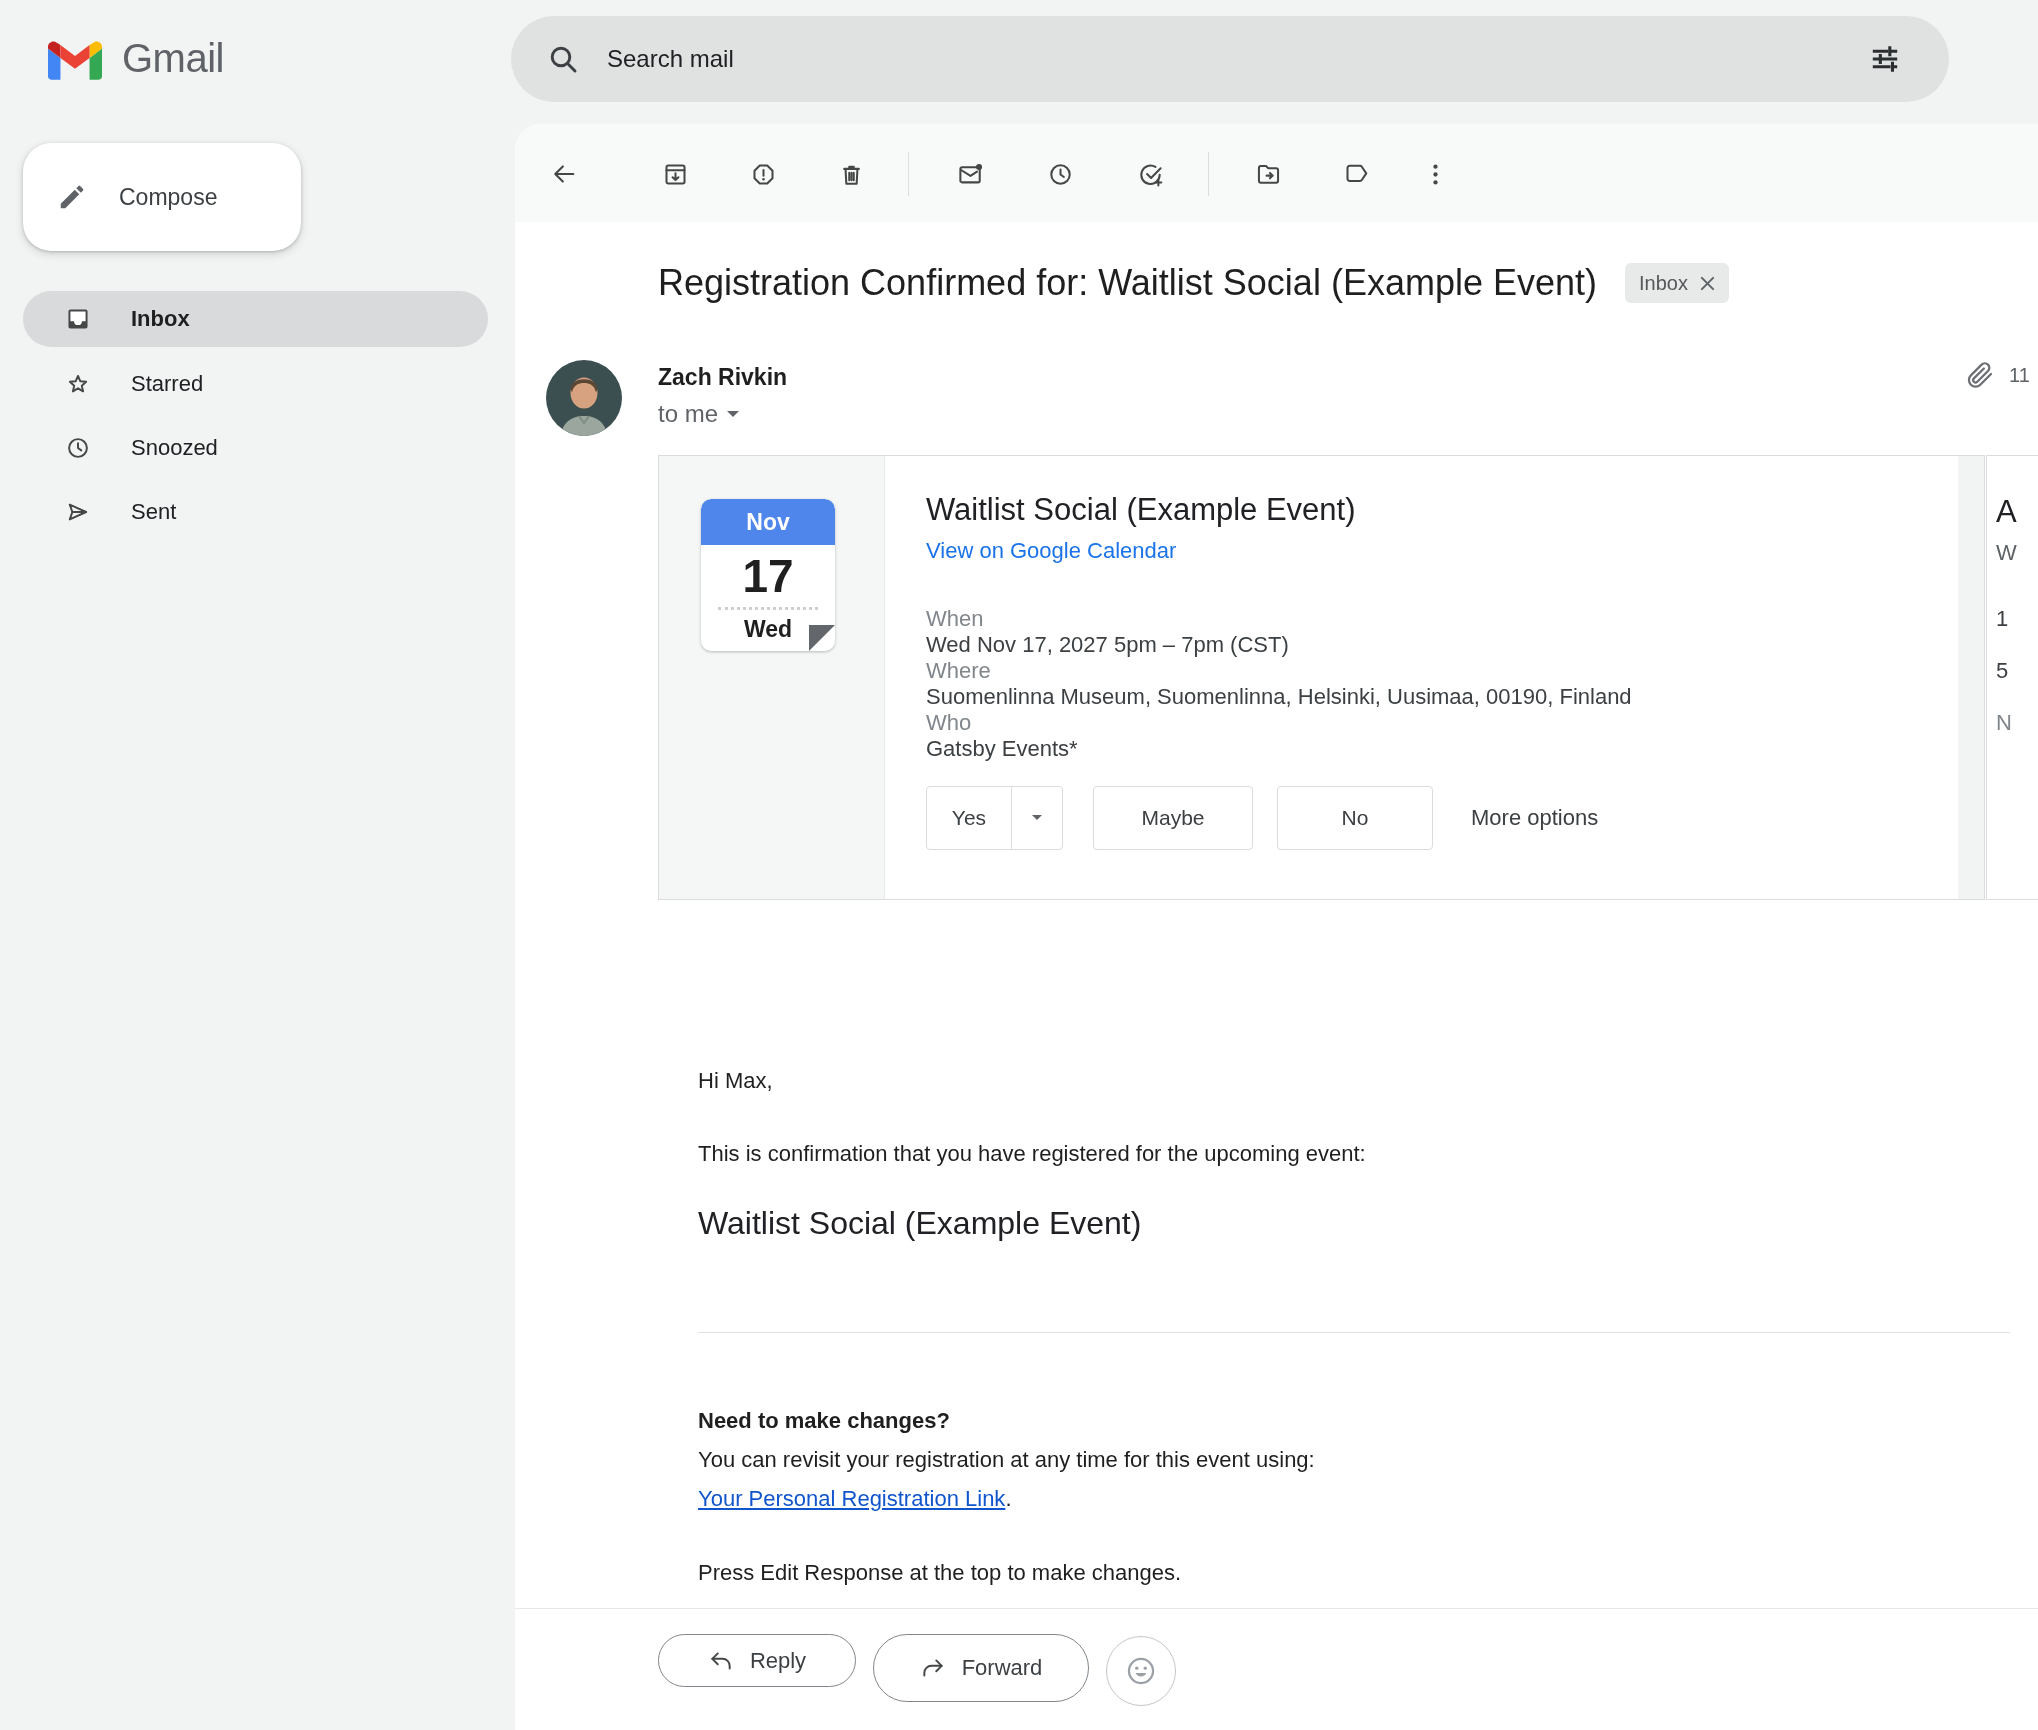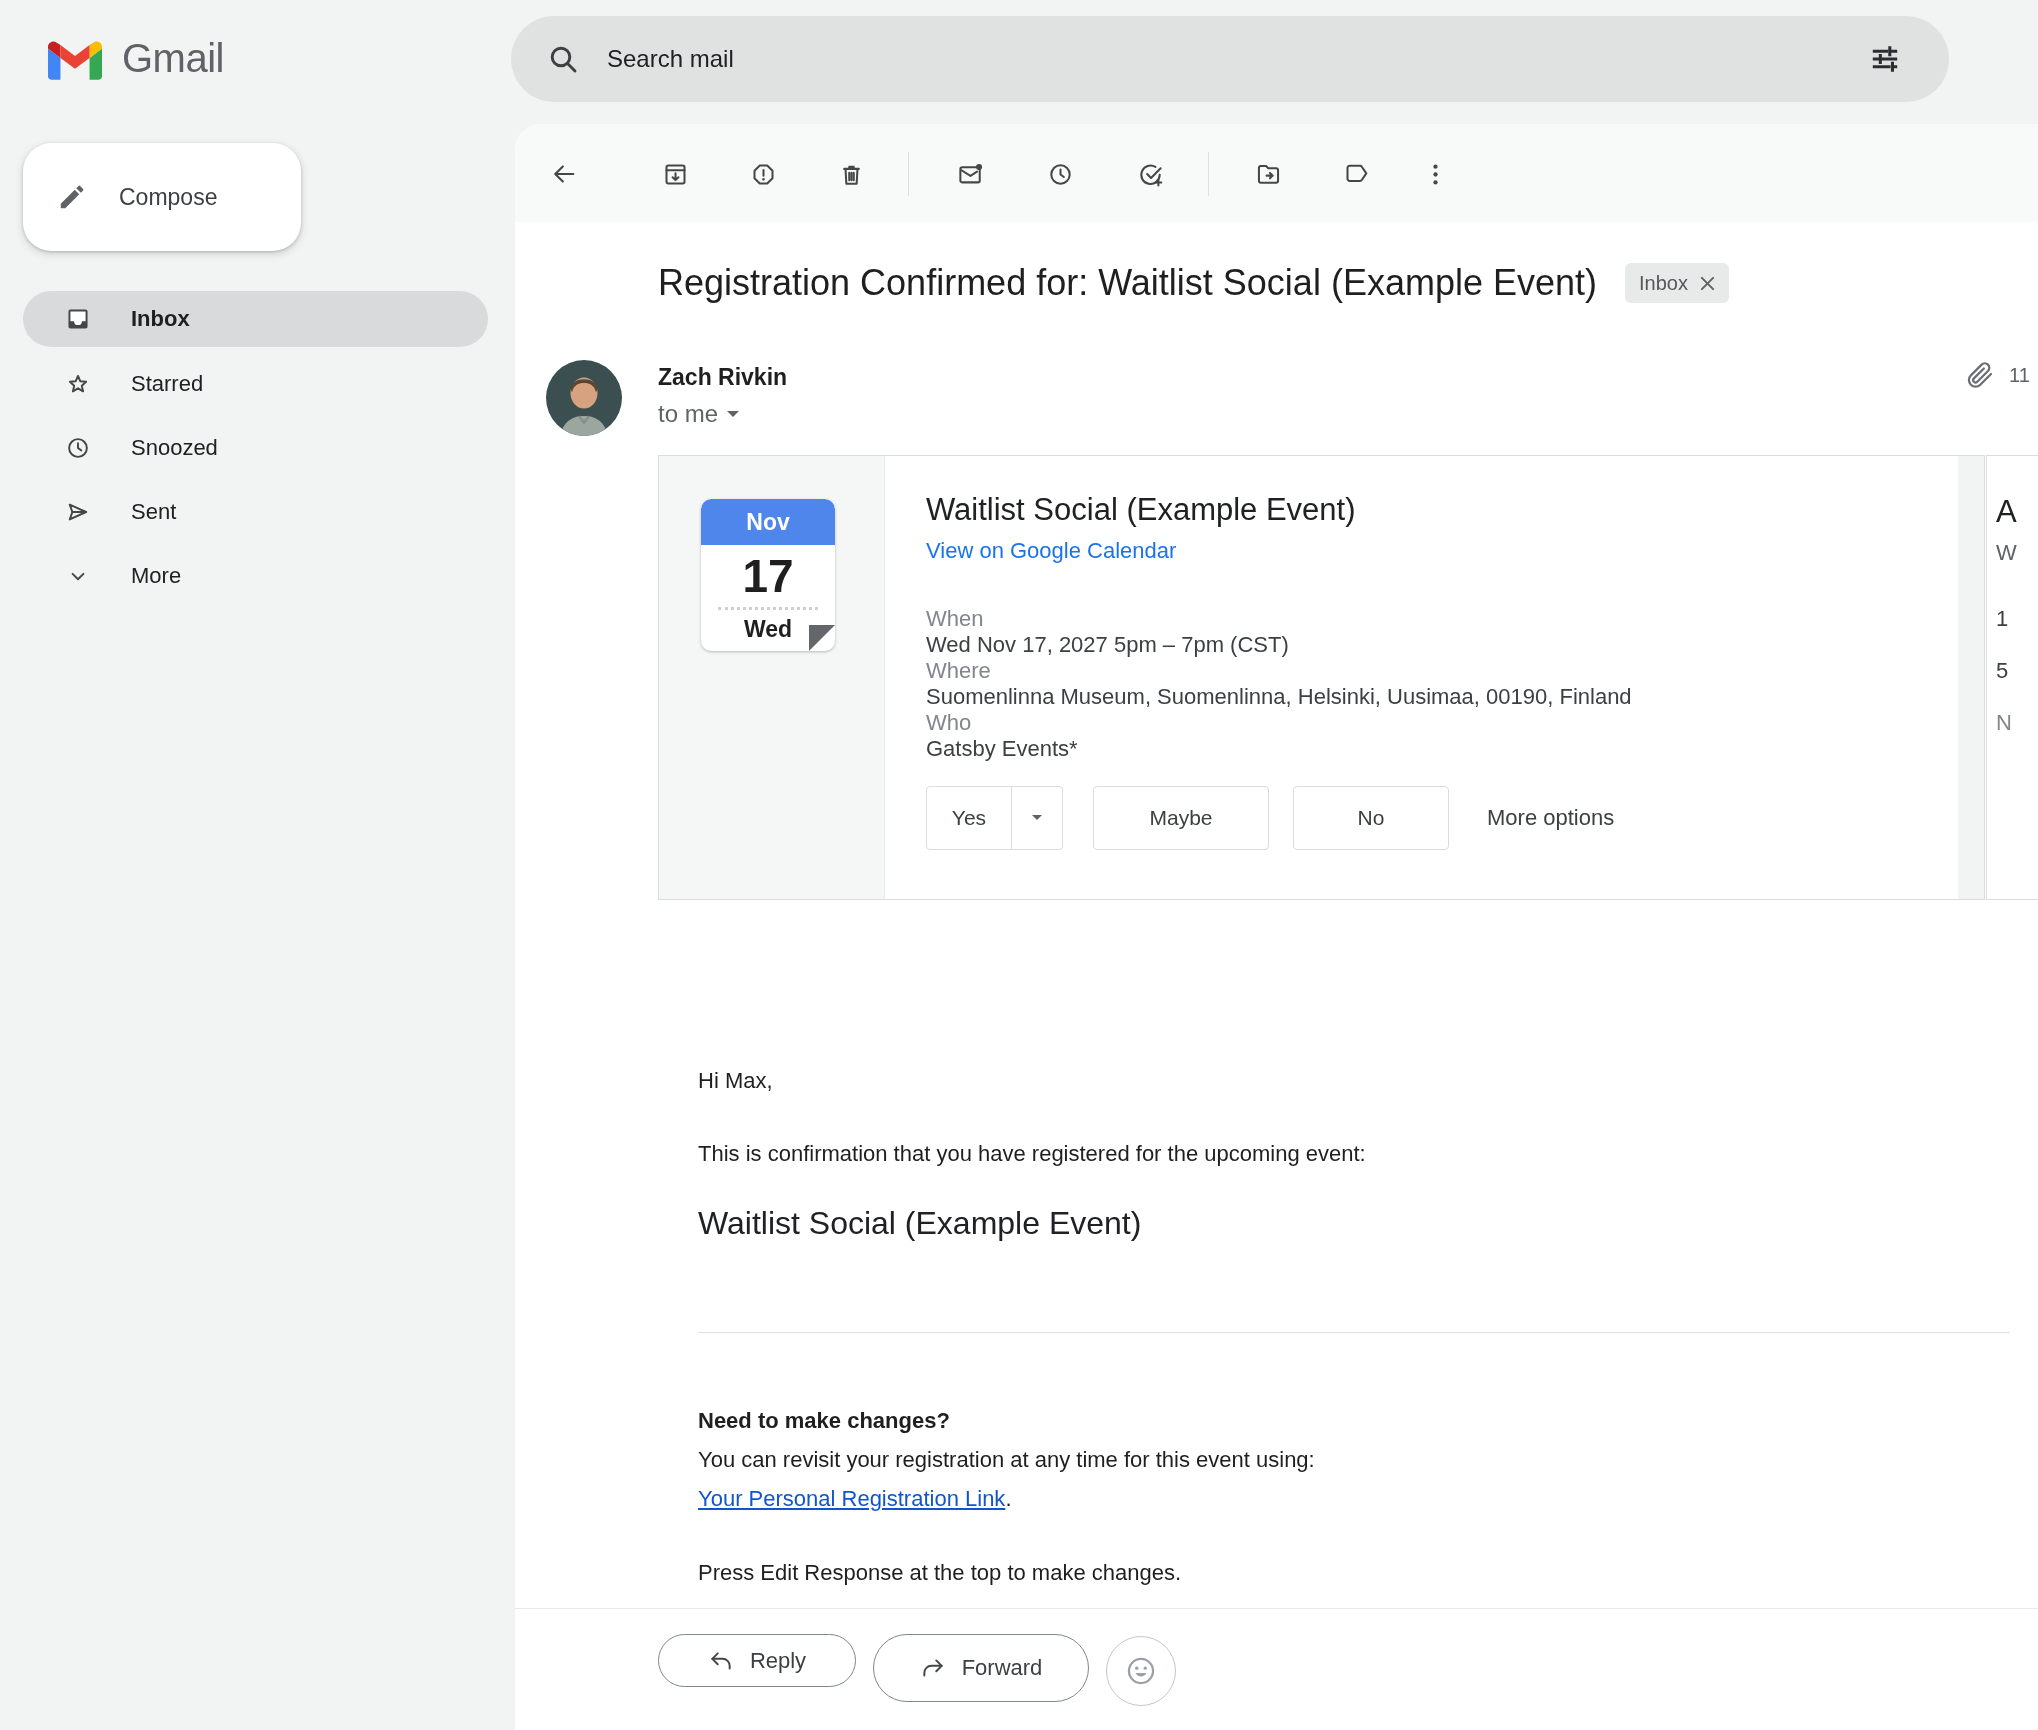--- a/index.html
+++ b/index.html
@@ -147,26 +147,20 @@
   </div>
 
   <div class="abs nav-item" style="top:484px;">
     <svg class="st" width="26" height="26" viewBox="0 0 24 24">
       <path d="M4.4 5.2L19.5 12 4.4 18.8l2.4-6.8z"></path>
         <path d="M6.8 12h12.2"></path>
     </svg>
     <span>Sent</span>
   </div>
 
-  <div class="abs nav-item" style="top:548px;">
-    <svg class="st" width="26" height="26" viewBox="0 0 24 24">
-      <path d="M7 10l5 5 5-5"></path>
-    </svg>
-    <span>More</span>
-  </div>
 
   <div class="abs main-card"></div>
   <div class="abs toolbar"></div>
 
   <div class="tb-btn" style="left:540px;">
     <svg class="st" width="28" height="28" viewBox="0 0 24 24">
       <path d="M20 12H4.5M11 5.5L4.5 12l6.5 6.5"></path>
     </svg>
   </div>
   <div class="tb-btn" style="left:651px;">
@@ -291,21 +285,21 @@
 
     <div class="rsvp">
       <div class="yes-split">
         <div class="yes-main">Yes</div>
         <div class="yes-caret">
           <svg width="12" height="8" viewBox="0 0 12 8">
             <path d="M1 1l5 5 5-5z" fill="#5f6368"></path>
           </svg>
         </div>
       </div>
-      <div class="btn" style="width:176px;margin-left:30px;">Maybe</div>
+      <div class="btn" style="width:160px;margin-left:30px;">Maybe</div>
       <div class="btn" style="width:156px;margin-left:24px;">No</div>
       <div class="more-opt">More options</div>
     </div>
 
     <div class="scroll-strip"></div>
   </div>
 
   <div class="abs agenda">
     <div class="ag" style="top:38px;font-size:31px;color:#202124;">A</div>
     <div class="ag" style="top:84px;font-size:22px;color:#5f6368;">W</div>

